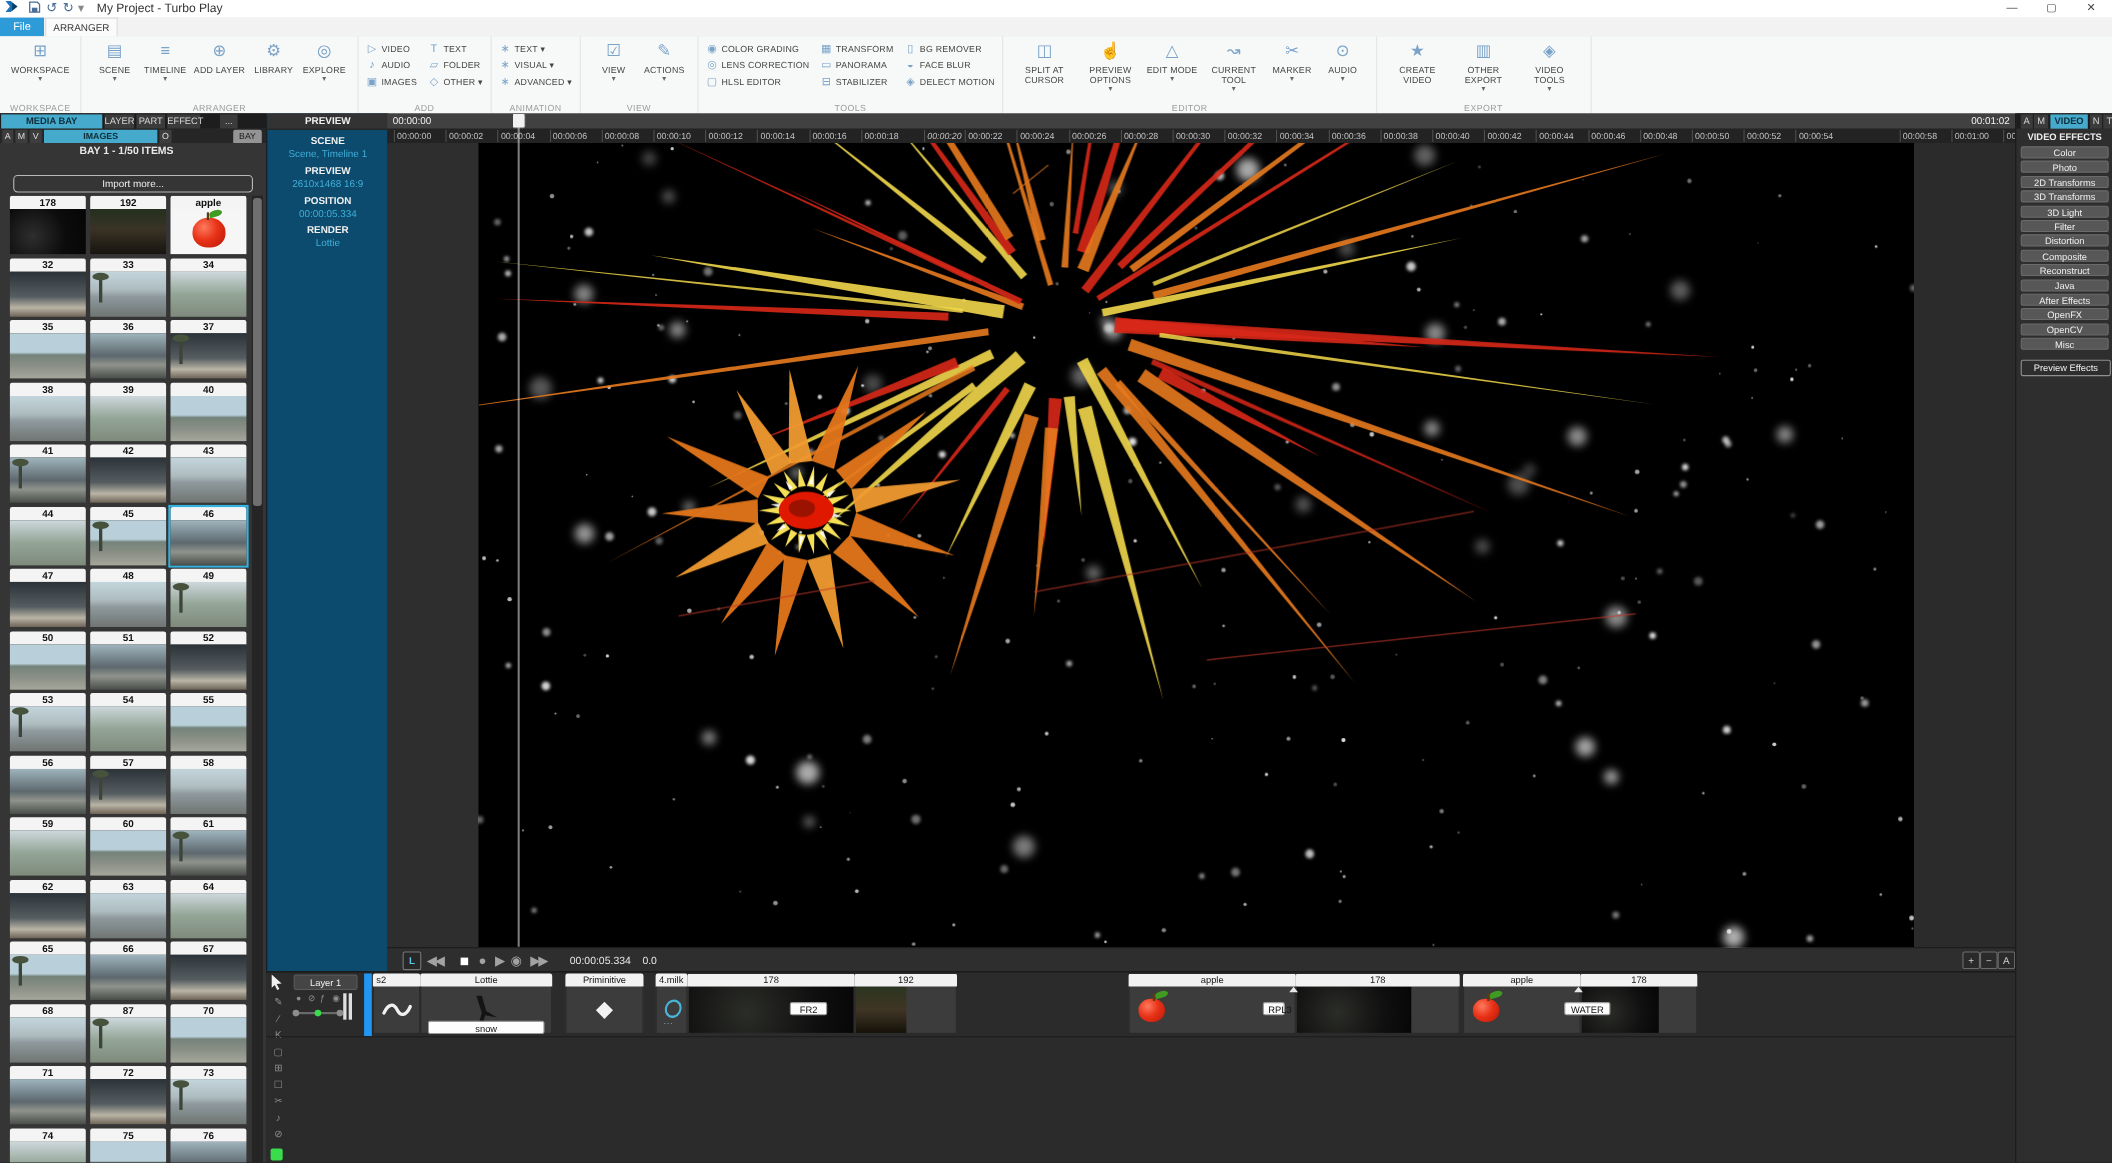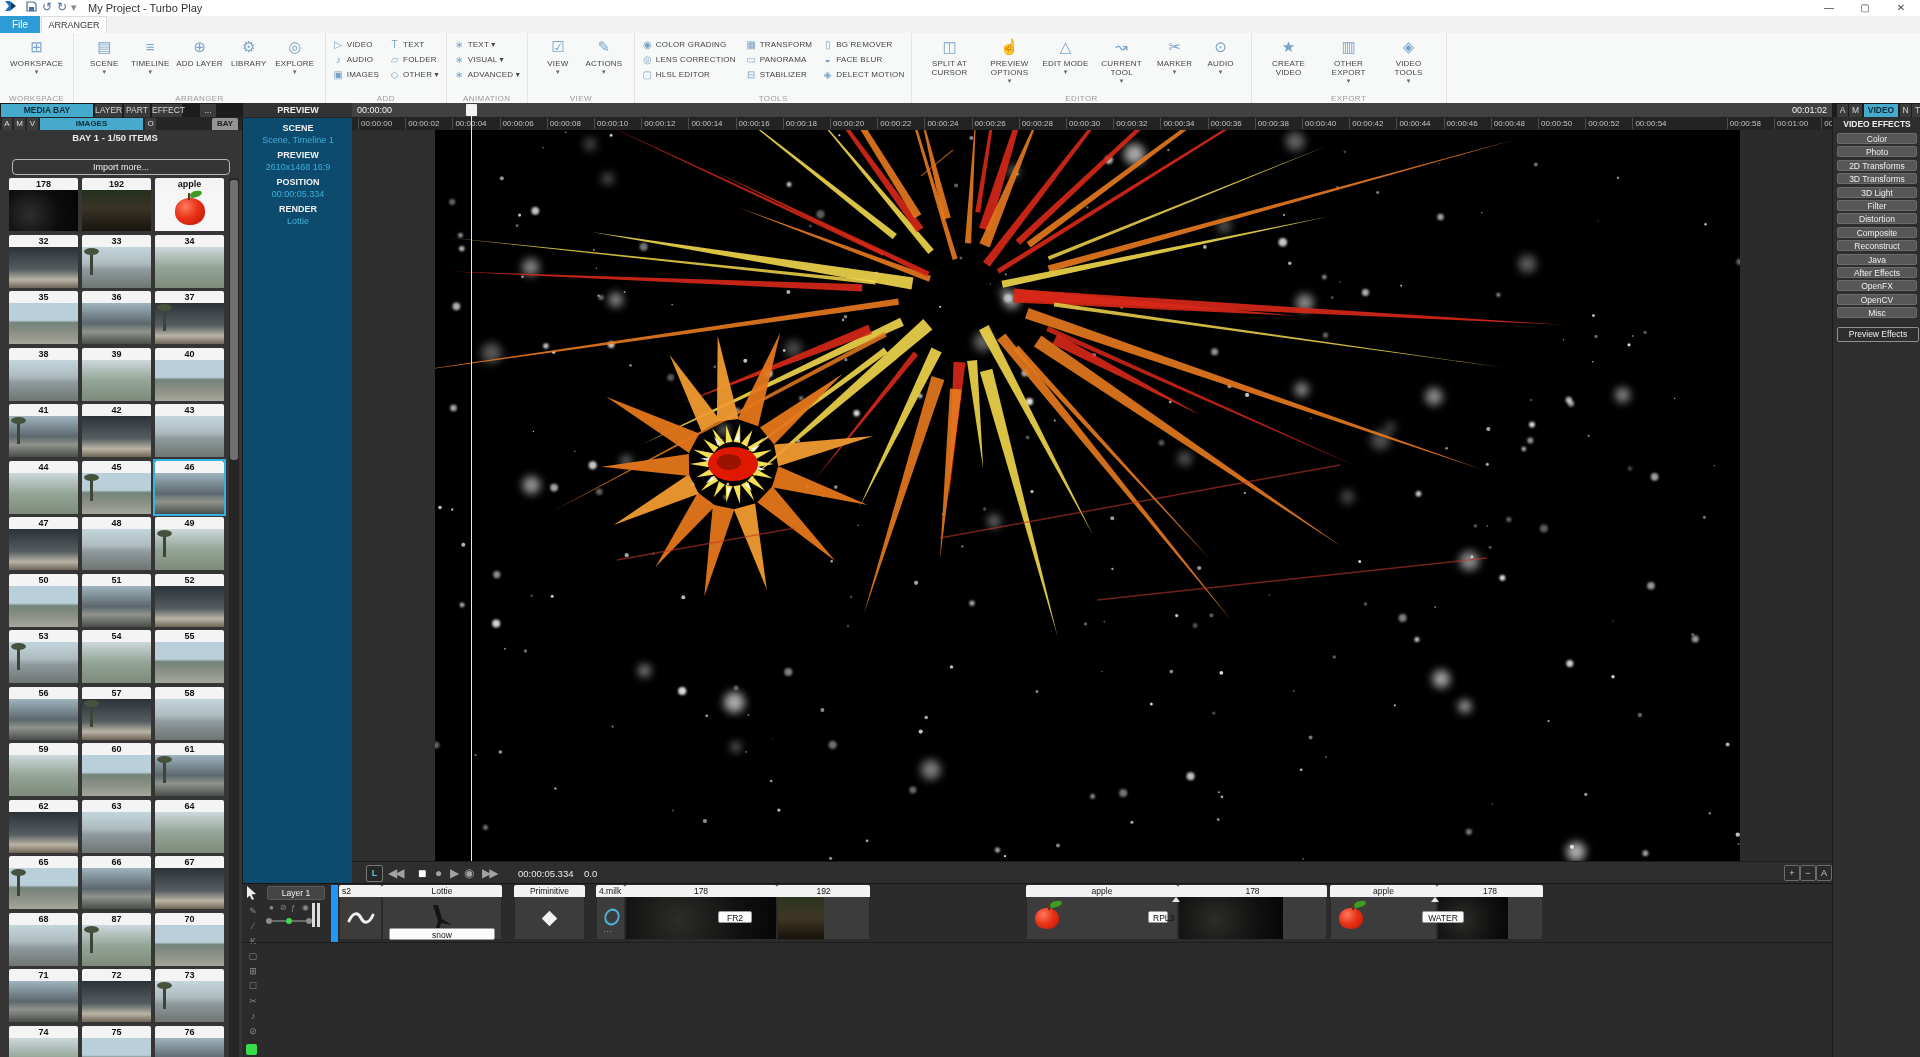--- a/index.html
+++ b/index.html
@@ -360,21 +360,21 @@
         <div class="mtab" style="left: 124px; width: 26px;">PART</div>
         <div class="mtab" style="left: 152px; width: 30px;">EFFECT</div>
         <div class="mtab" style="left: 200px; width: 16px;">...</div>
       </div>
     <div id="mb-filter">
         <div class="fbtn" style="left: 2px; width: 10px;">A</div>
         <div class="fbtn" style="left: 14px; width: 11px;">M</div>
         <div class="fbtn" style="left: 27px; width: 11px;">V</div>
         <div class="fbtn active" style="left: 40px; width: 103px;">IMAGES</div>
         <div class="fbtn" style="left: 145px; width: 11px;">O</div>
-        <div id="bay-btn" style="left: 212px; width: 26px; font-weight: bold;">BAY</div>
+        <div id="bay-btn" style="left: 212px; width: 26px;">BAY</div>
       </div>
     <div id="mb-status">BAY 1 - 1/50 ITEMS</div>
     <div id="import-btn">Import more...</div>
     <div id="mb-grid">
         <div class="mcell" style="left: 9px; top: 0px;">
           <div class="mlab">178</div>
           <div class="mimg ph-dark"></div>
         </div>
         <div class="mcell" style="left: 82px; top: 0px;">
           <div class="mlab">192</div>
@@ -616,21 +616,21 @@
       <span class="tick" style="left: 6px;">00:00:00</span>
       <span class="tick" style="left: 53.2px;">00:00:02</span>
       <span class="tick" style="left: 100.4px;">00:00:04</span>
       <span class="tick" style="left: 147.6px;">00:00:06</span>
       <span class="tick" style="left: 194.8px;">00:00:08</span>
       <span class="tick" style="left: 242px;">00:00:10</span>
       <span class="tick" style="left: 289.2px;">00:00:12</span>
       <span class="tick" style="left: 336.4px;">00:00:14</span>
       <span class="tick" style="left: 383.6px;">00:00:16</span>
       <span class="tick" style="left: 430.8px;">00:00:18</span>
-      <span class="tick" style="left: 478px;">00:00:20</span>
+      <span class="tick" style="left: 488px; font-style: italic;">00:00:20</span>
       <span class="tick" style="left: 525.2px;">00:00:22</span>
       <span class="tick" style="left: 572.4px; text-align: right;">00:00:24</span>
       <span class="tick" style="left: 619.6px;">00:00:26</span>
       <span class="tick" style="left: 666.8px;">00:00:28</span>
       <span class="tick" style="left: 714px;">00:00:30</span>
       <span class="tick" style="left: 761.2px;">00:00:32</span>
       <span class="tick" style="left: 808.4px;">00:00:34</span>
       <span class="tick" style="left: 855.6px;">00:00:36</span>
       <span class="tick" style="left: 902.8px;">00:00:38</span>
       <span class="tick" style="left: 950px;">00:00:40</span>

